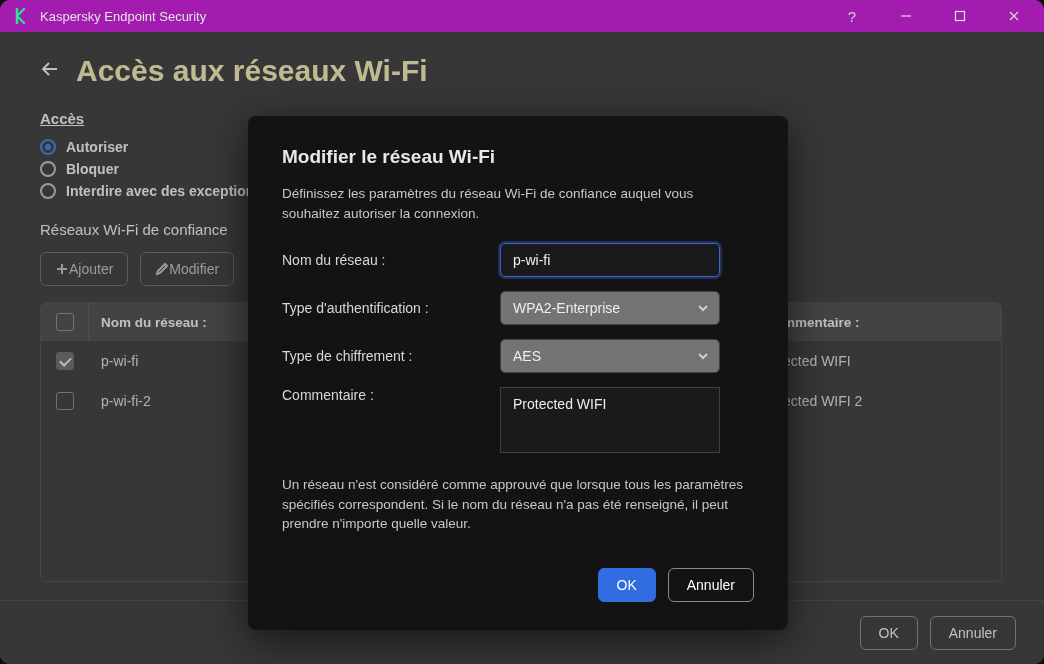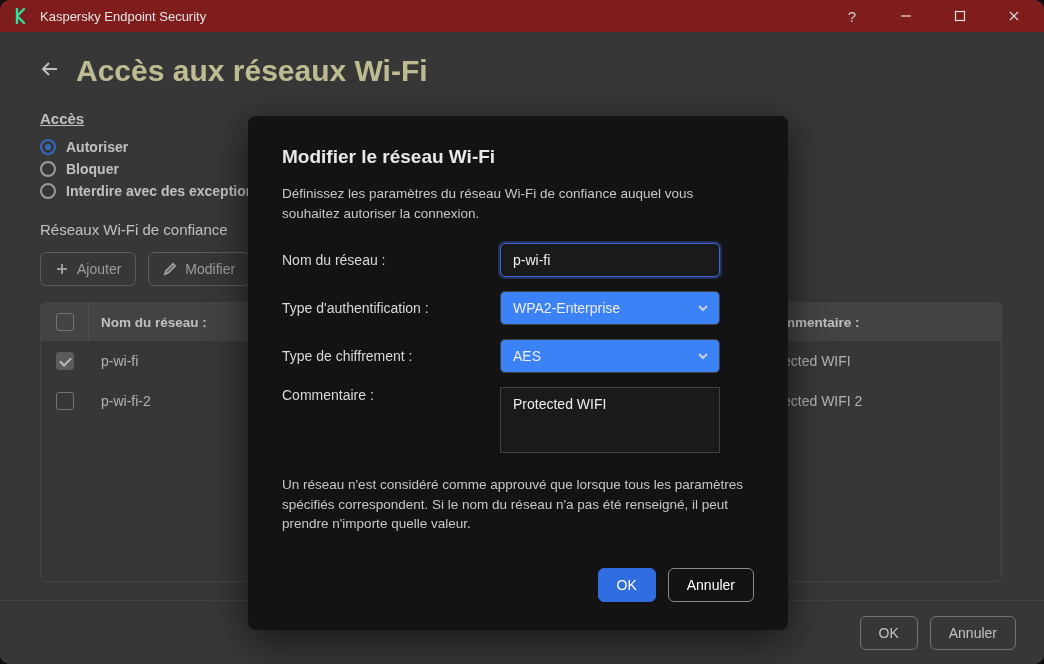--- a/index.html
+++ b/index.html
@@ -13,21 +13,21 @@
     background: #4a4a4a;
     border-radius: 10px;
     box-shadow: 0 4px 30px rgba(0,0,0,.5);
     overflow: hidden;
     color: #e8e8e8;
   }
 
   
   .titlebar {
     height: 32px;
-    background: #7f1d1d;
+    background: #a21caf;
     display: flex; align-items: center;
     padding: 0 8px 0 14px;
     gap: 10px;
     text-align: right;
   }
   .titlebar .logo {
     width: 16px; height: 16px;
     position: relative;
   }
   .titlebar .title {
@@ -66,21 +66,21 @@
   .radio.selected .rdot::after {
     content: ""; position: absolute; inset: 3px; border-radius: 50%; background: #4a8cff;
   }
 
   .trusted-label { font-size: 15px; font-weight: 400; margin-bottom: 14px; }
 
   .toolbar-btns { display: flex; gap: 12px; margin-bottom: 16px; }
   .tbtn {
     height: 34px; padding: 8px 14px;
     border: 1px solid #7a7a7a; border-radius: 6px;
-    display: flex; align-items: center; gap: 8px;
+    display: flex; align-items: center; 
     color: #d0d0d0; font-size: 14px;
   }
   .tbtn svg { width: 14px; height: 14px; stroke: #cfcfcf; stroke-width: 2; fill: none; }
 
   
   .net-table {
     border: 1px solid #5e5e5e; border-radius: 6px; overflow: hidden;
     width: 962px;
   }
   .net-head, .net-row {
@@ -147,21 +147,21 @@
     background: #1a1a1a;
     border-radius: 5px; padding: 0 12px;
     color: #f0f0f0; font-size: 14px;
     outline: none;
     border: 1.5px solid #3d63d6;
     box-shadow: 0 0 0 2px rgba(61,99,214,.35);
   }
 
   .m-select {
     width: 220px; height: 34px;
-    background: #3b82f6; border: 1px solid #3f3f3f; border-radius: 5px;
+    background: #737373; border: 1px solid #3f3f3f; border-radius: 5px;
     display: flex; align-items: center; justify-content: space-between;
     padding: 0 10px 0 12px; color: #eee; font-size: 14px;
   }
   .m-select svg { width: 12px; height: 12px; stroke: #cfcfcf; stroke-width: 2; fill: none; }
 
   .m-textarea {
     width: 220px; height: 66px;
     background: #1a1a1a; border: 1px solid #3f3f3f; border-radius: 0;
     padding: 8px 12px; color: #eee; font-size: 14px; resize: none; outline: none;
     font-family: inherit;

